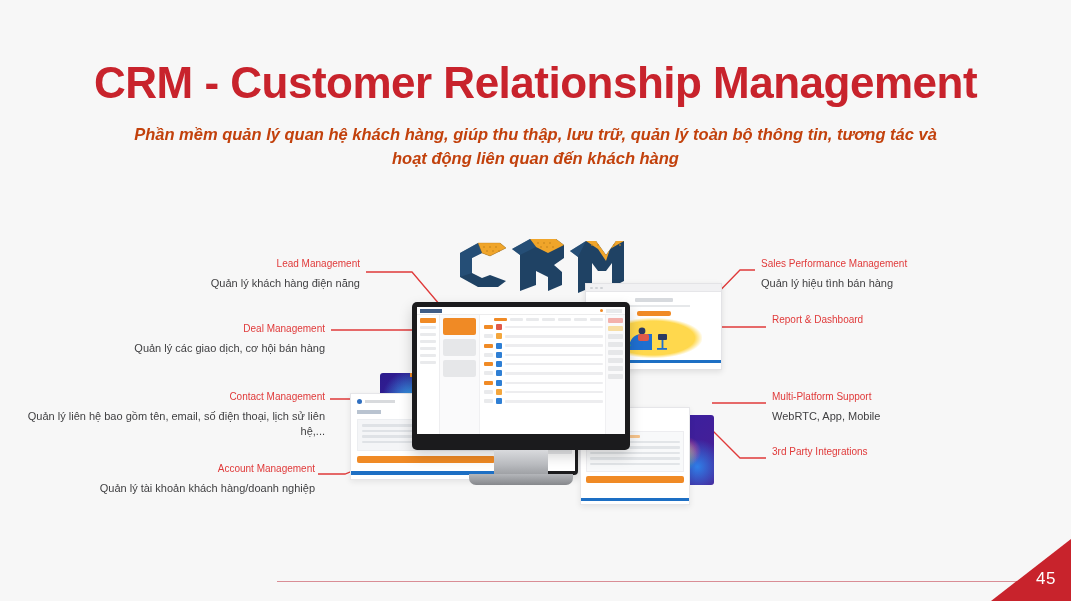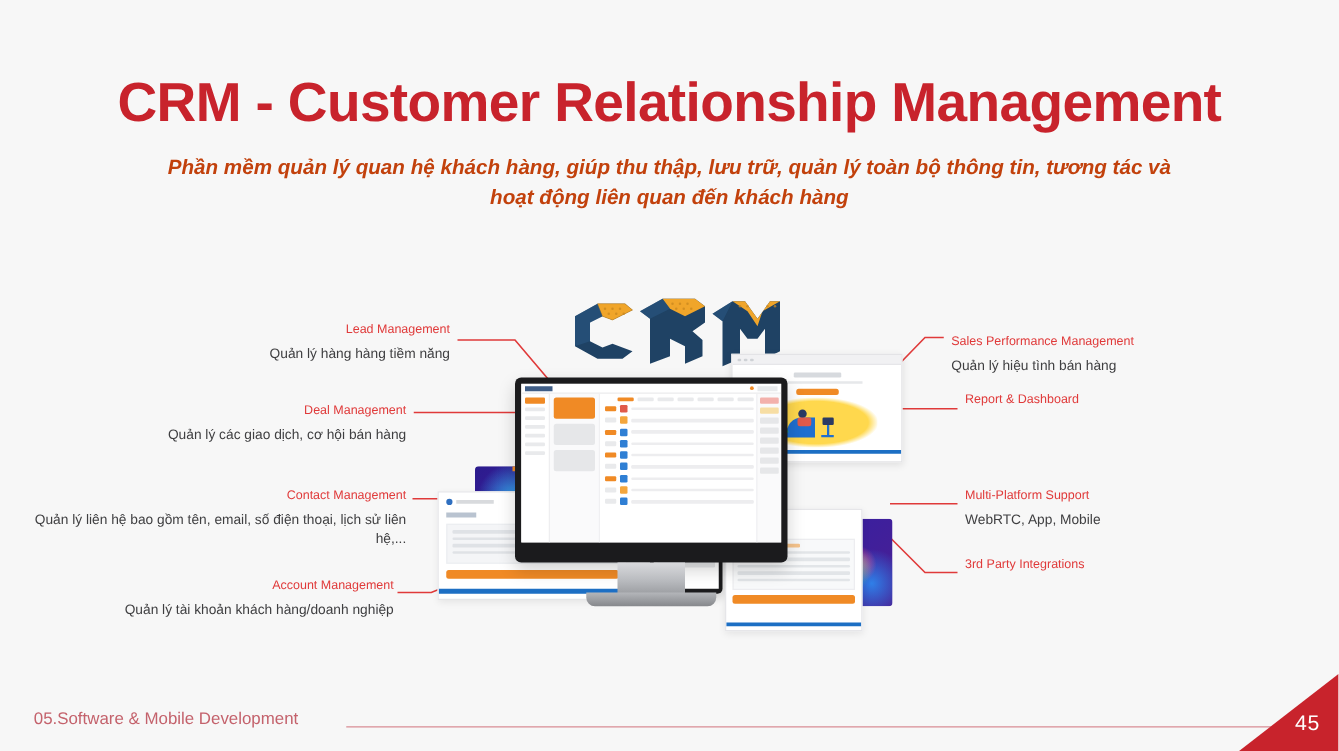--- a/index.html
+++ b/index.html
@@ -41,21 +41,21 @@
   .left-lbl{text-align:right;}
   .right-lbl{text-align:left;}
 
   
   #lbl-lead     {left:40px;width:320px;top:255px;}
   #lbl-deal     {left:40px;width:285px;top:320px;}
   #lbl-contact  {left:20px;width:305px;top:388px;}
   #lbl-account  {left:20px;width:295px;top:460px;}
 
   
-  #lbl-sales    {left:761px;width:300px;top:265px;}
+  #lbl-sales    {left:761px;width:300px;top:255px;}
   #lbl-report   {left:772px;width:290px;top:311px;}
   #lbl-multi    {left:772px;width:290px;top:388px;}
   #lbl-third    {left:772px;width:290px;top:443px;}
 
   
   .connectors{position:absolute;inset:0;pointer-events:none;}
 
   
   .stage{position:absolute;left:330px;top:225px;width:430px;height:285px;}
 
@@ -459,21 +459,21 @@
         </div>
       </div>
       <div class="mon-neck"></div>
       <div class="mon-base"></div>
     </div>
 
   </div>
 
   <div class="lbl left-lbl" id="lbl-lead">
     <div class="head">Lead Management</div>
-    <div class="desc">Quản lý hàng hàng tiềm năng</div>
+    <div class="desc">Quản lý khách hàng điện năng</div>
   </div>
 
   <div class="lbl left-lbl" id="lbl-deal">
     <div class="head">Deal Management</div>
     <div class="desc">Quản lý các giao dịch, cơ hội bán hàng</div>
   </div>
 
   <div class="lbl left-lbl" id="lbl-contact">
     <div class="head">Contact Management</div>
     <div class="desc">Quản lý liên hệ bao gồm tên, email, số điện thoại, lịch sử liên hệ,...</div>
@@ -495,18 +495,17 @@
 
   <div class="lbl right-lbl" id="lbl-multi">
     <div class="head">Multi-Platform Support</div>
     <div class="desc">WebRTC, App, Mobile</div>
   </div>
 
   <div class="lbl right-lbl" id="lbl-third">
     <div class="head">3rd Party Integrations</div>
   </div>
 
-  <div class="footer-text">05.Software &amp; Mobile Development</div>
   <div class="footer-rule"></div>
   <div class="corner"></div>
   <div class="page-no">45</div>
 
 </div>
 
 </body></html>

